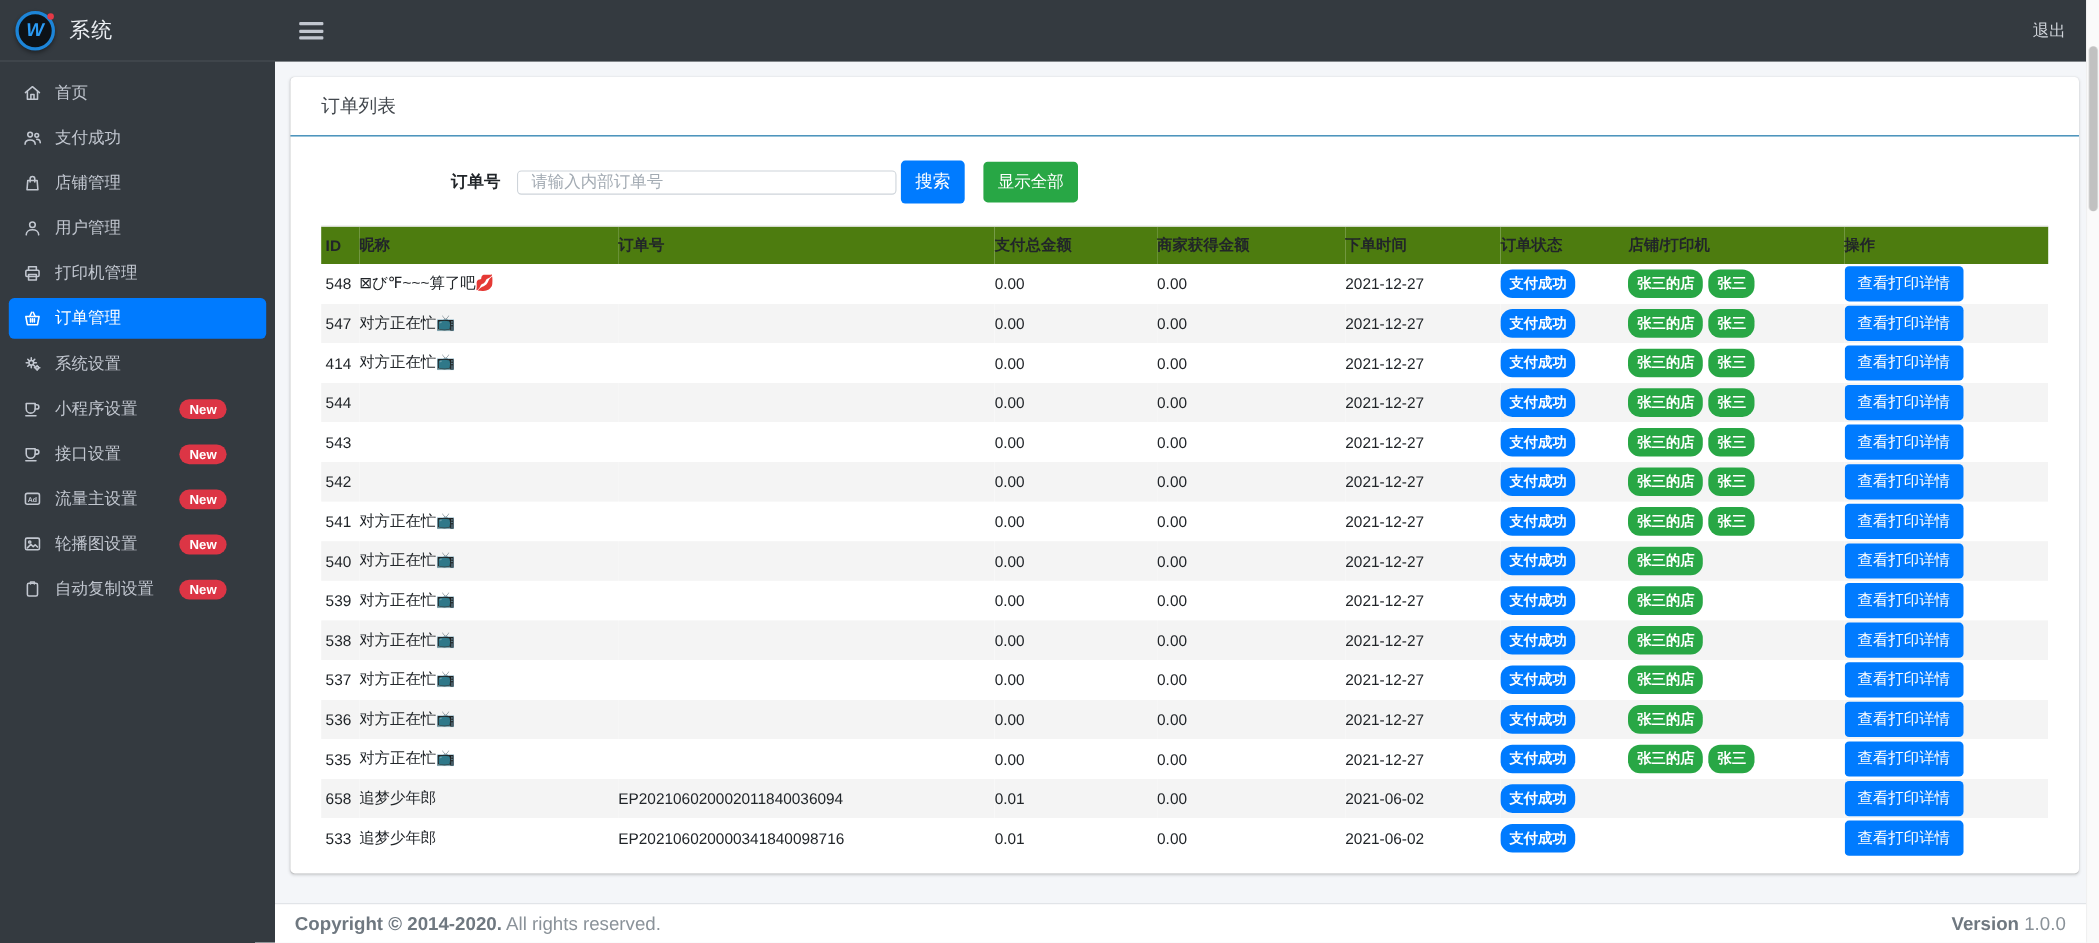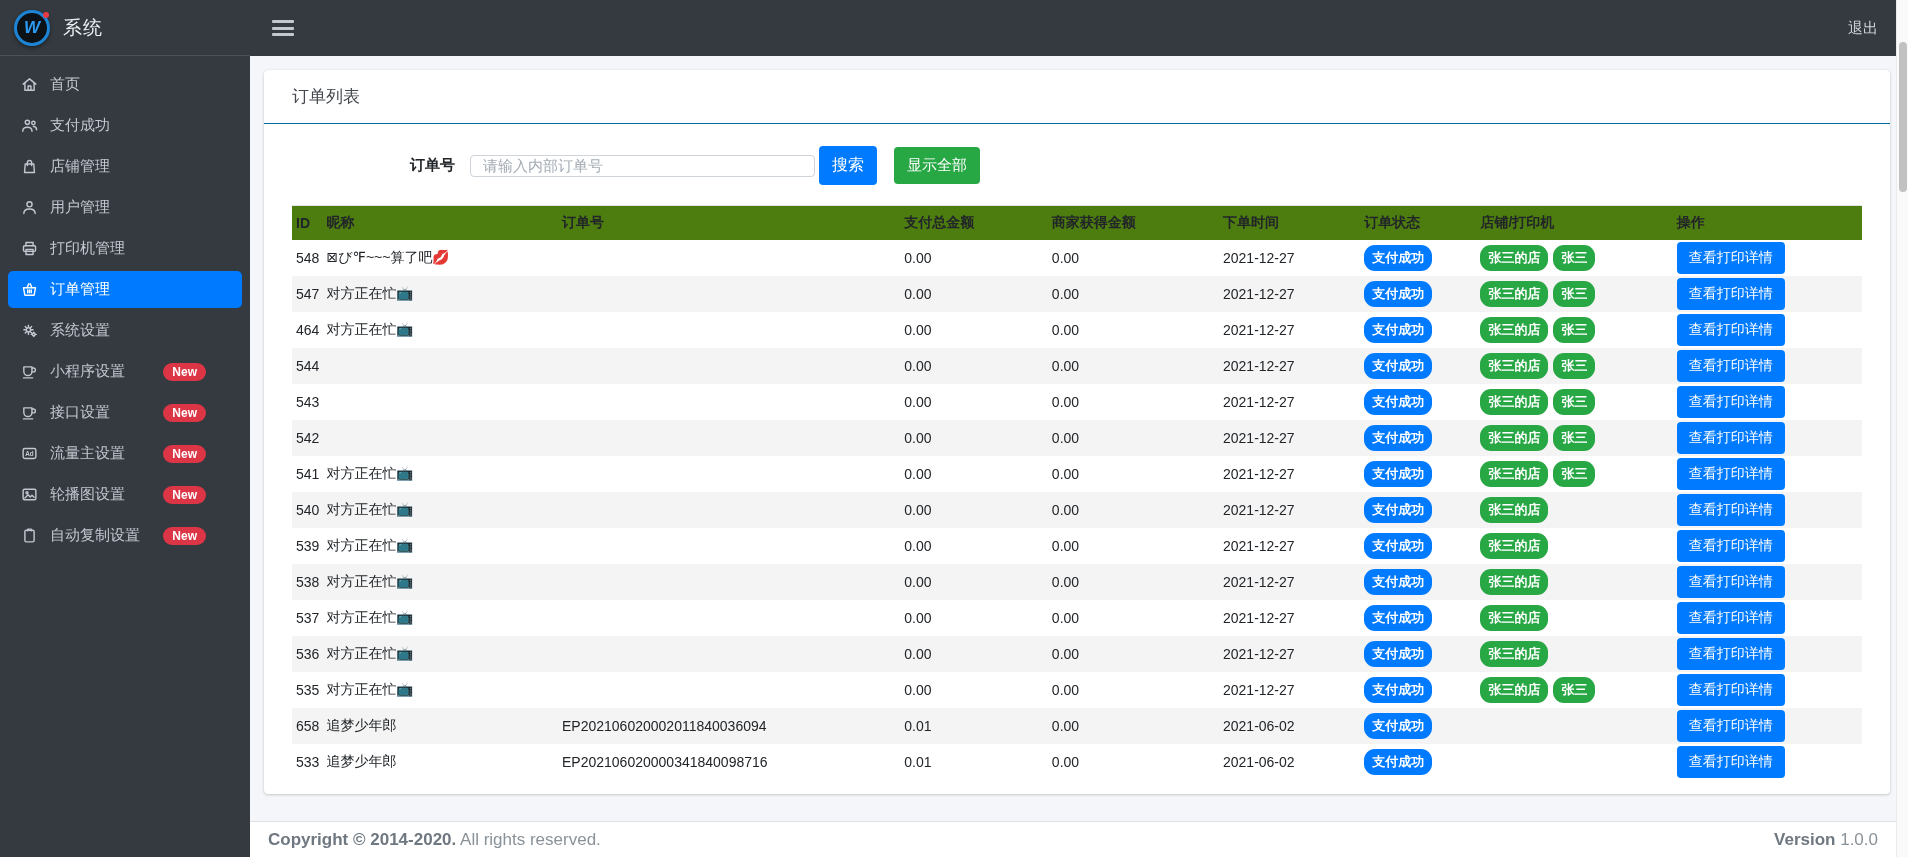--- a/index.html
+++ b/index.html
@@ -300,21 +300,21 @@
     <td></td>
     <td>0.00</td>
     <td>0.00</td>
     <td>2021-12-27</td>
     <td><span class="badge badge-blue">支付成功</span></td>
     <td><span class="badge badge-green">张三的店</span><span class="badge badge-green">张三</span></td>
     <td><button class="btn btn-blue btn-action">查看打印详情</button></td>
   </tr>
 
   <tr>
-    <td>464</td>
+    <td>414</td>
     <td>对方正在忙📺</td>
     <td></td>
     <td>0.00</td>
     <td>0.00</td>
     <td>2021-12-27</td>
     <td><span class="badge badge-blue">支付成功</span></td>
     <td><span class="badge badge-green">张三的店</span><span class="badge badge-green">张三</span></td>
     <td><button class="btn btn-blue btn-action">查看打印详情</button></td>
   </tr>
 

